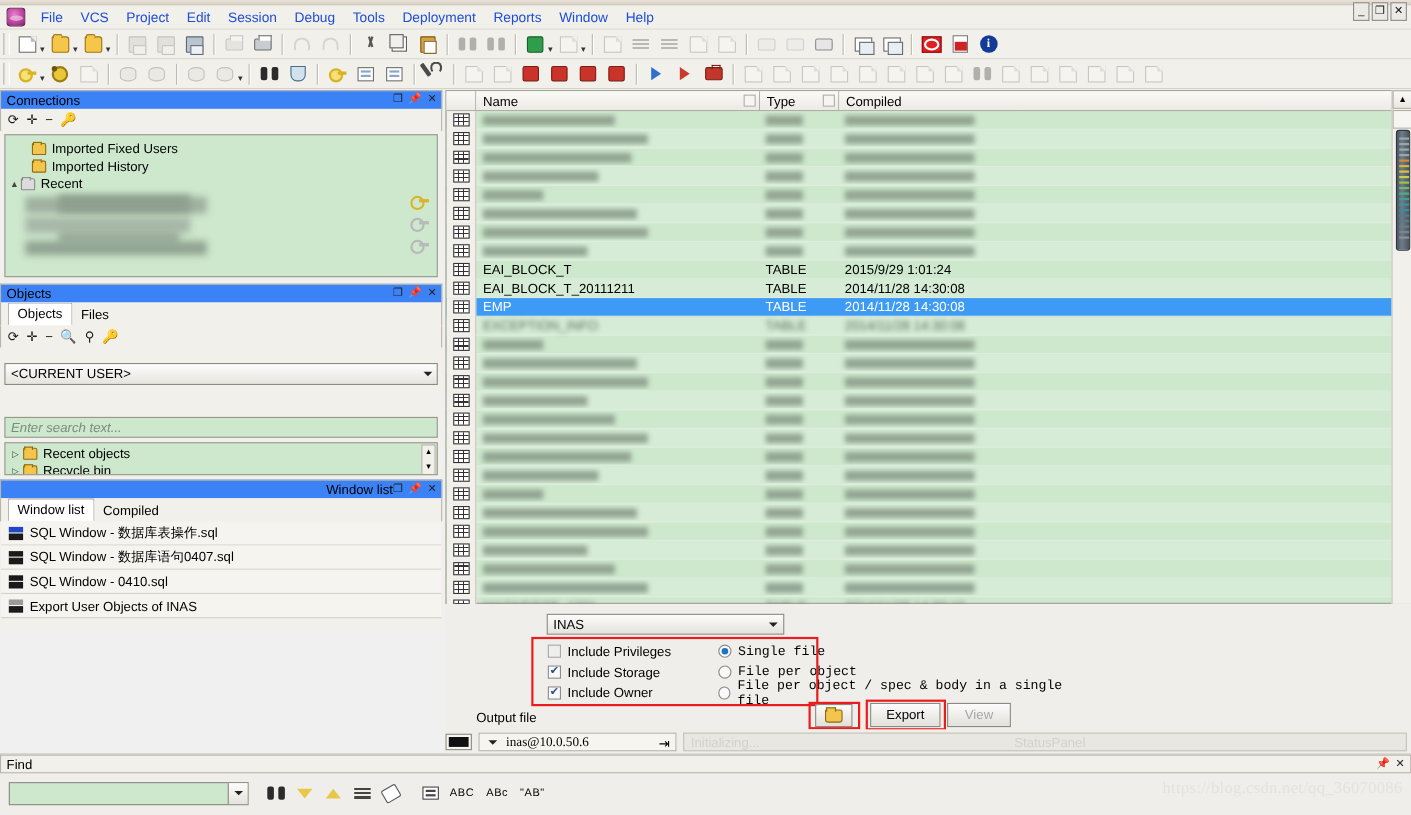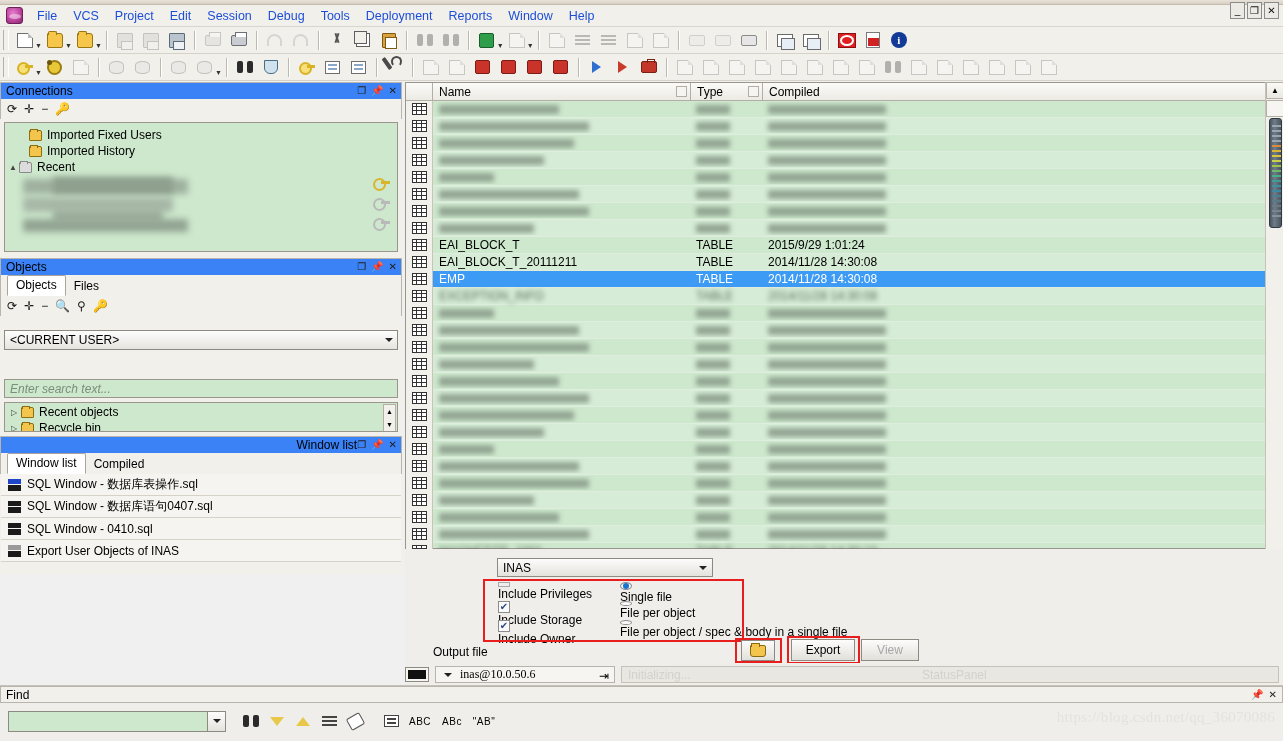--- a/index.html
+++ b/index.html
@@ -225,21 +225,21 @@
   .usercombo {
     position:absolute; left:497px; top:558px; width:216px; height:19px;
     border:1px solid #8e8a82; background:linear-gradient(to bottom,#fcfcfc,#e4e2dc);
     display:flex; align-items:center; padding-left:5px; font-size:12px;
   }
   .usercombo .arw { position:absolute;right:5px;top:7px;width:0;height:0;border-style:solid;border-width:4px 4px 0 4px;border-color:#222 transparent transparent transparent; }
   .chk { width:12px;height:12px;border:1px solid #8b8b8b;background:#fafafa;display:inline-flex;align-items:center;justify-content:center;margin-right:6px;font-size:10px;color:#2a4a8a;line-height:1; }
   .chk.off { background:#eeeeee; border-color:#a9a9a9; }
   .radio { width:12px;height:12px;border-radius:50%;border:1px solid #8b8b8b;background:#fafafa;display:inline-flex;align-items:center;justify-content:center;margin-right:6px; }
   .radio.on::after{content:'';width:6px;height:6px;border-radius:50%;background:#1874cd;}
-  .optrow { display:flex; height:19px; font-size:12px;flex-direction:column; }
+  .optrow { display:flex; align-items:center; height:19px; font-size:12px; }
   .redbox { position:absolute; border:2px solid #e81e1e; pointer-events:none; }
   .outfield {
     position:absolute; left:497px; top:641px; width:290px; height:19px;
     background:#cde8cd; border:1px solid #9a968e; display:flex; align-items:center;
     padding-left:4px; font-size:12px;
   }
   .browsebtn {
     position:absolute; left:741px; top:640px; width:34px; height:21px;
     border:1px solid #8e8a82; background:linear-gradient(to bottom,#fcfcfc,#e2e0da);
     display:flex;align-items:center;justify-content:center;
@@ -999,21 +999,21 @@
     <div class="optrow">
       <span class="chk">✔</span>
       <span>Include Storage</span>
     </div>
     <div class="optrow">
       <span class="chk">✔</span>
       <span>Include Owner</span>
     </div>
   </div>
 
-  <div style="position:absolute;left:620px;top:582px;width:330px;">
+  <div style="position:absolute;left:653px;top:582px;width:330px;font-family:Liberation Mono, monospace;">
     <div class="optrow">
       <span class="radio on"></span>
       <span>Single file</span>
     </div>
     <div class="optrow">
       <span class="radio"></span>
       <span>File per object</span>
     </div>
     <div class="optrow">
       <span class="radio"></span>

